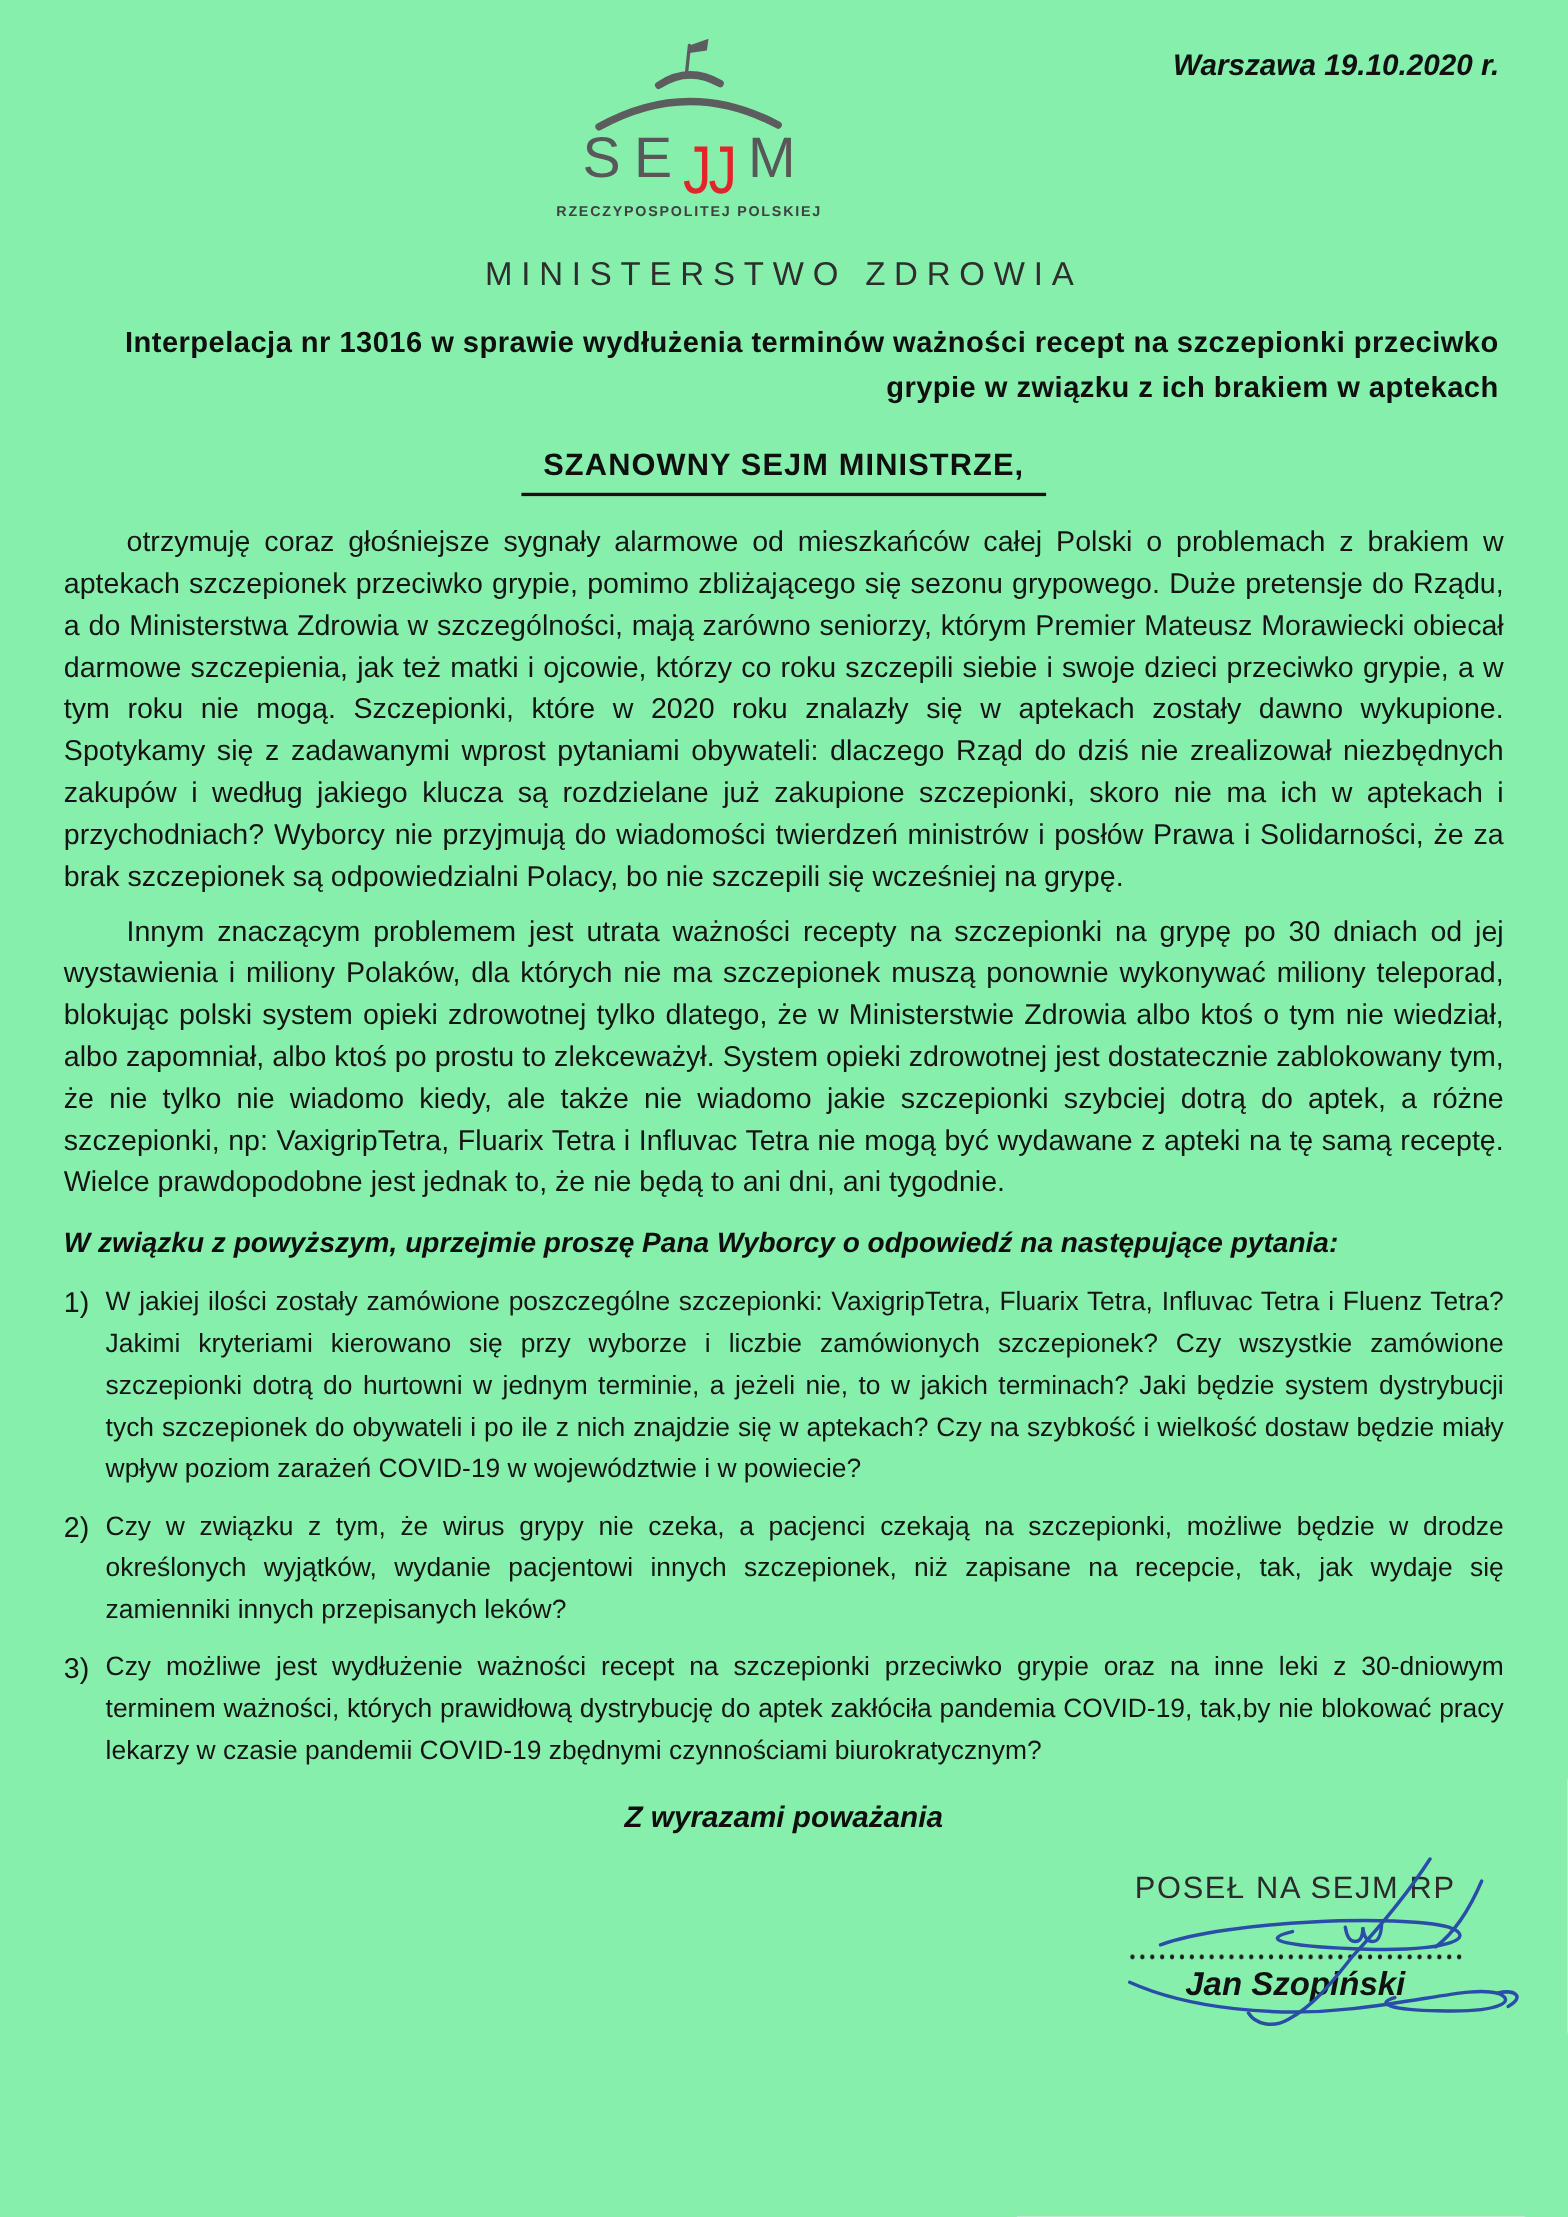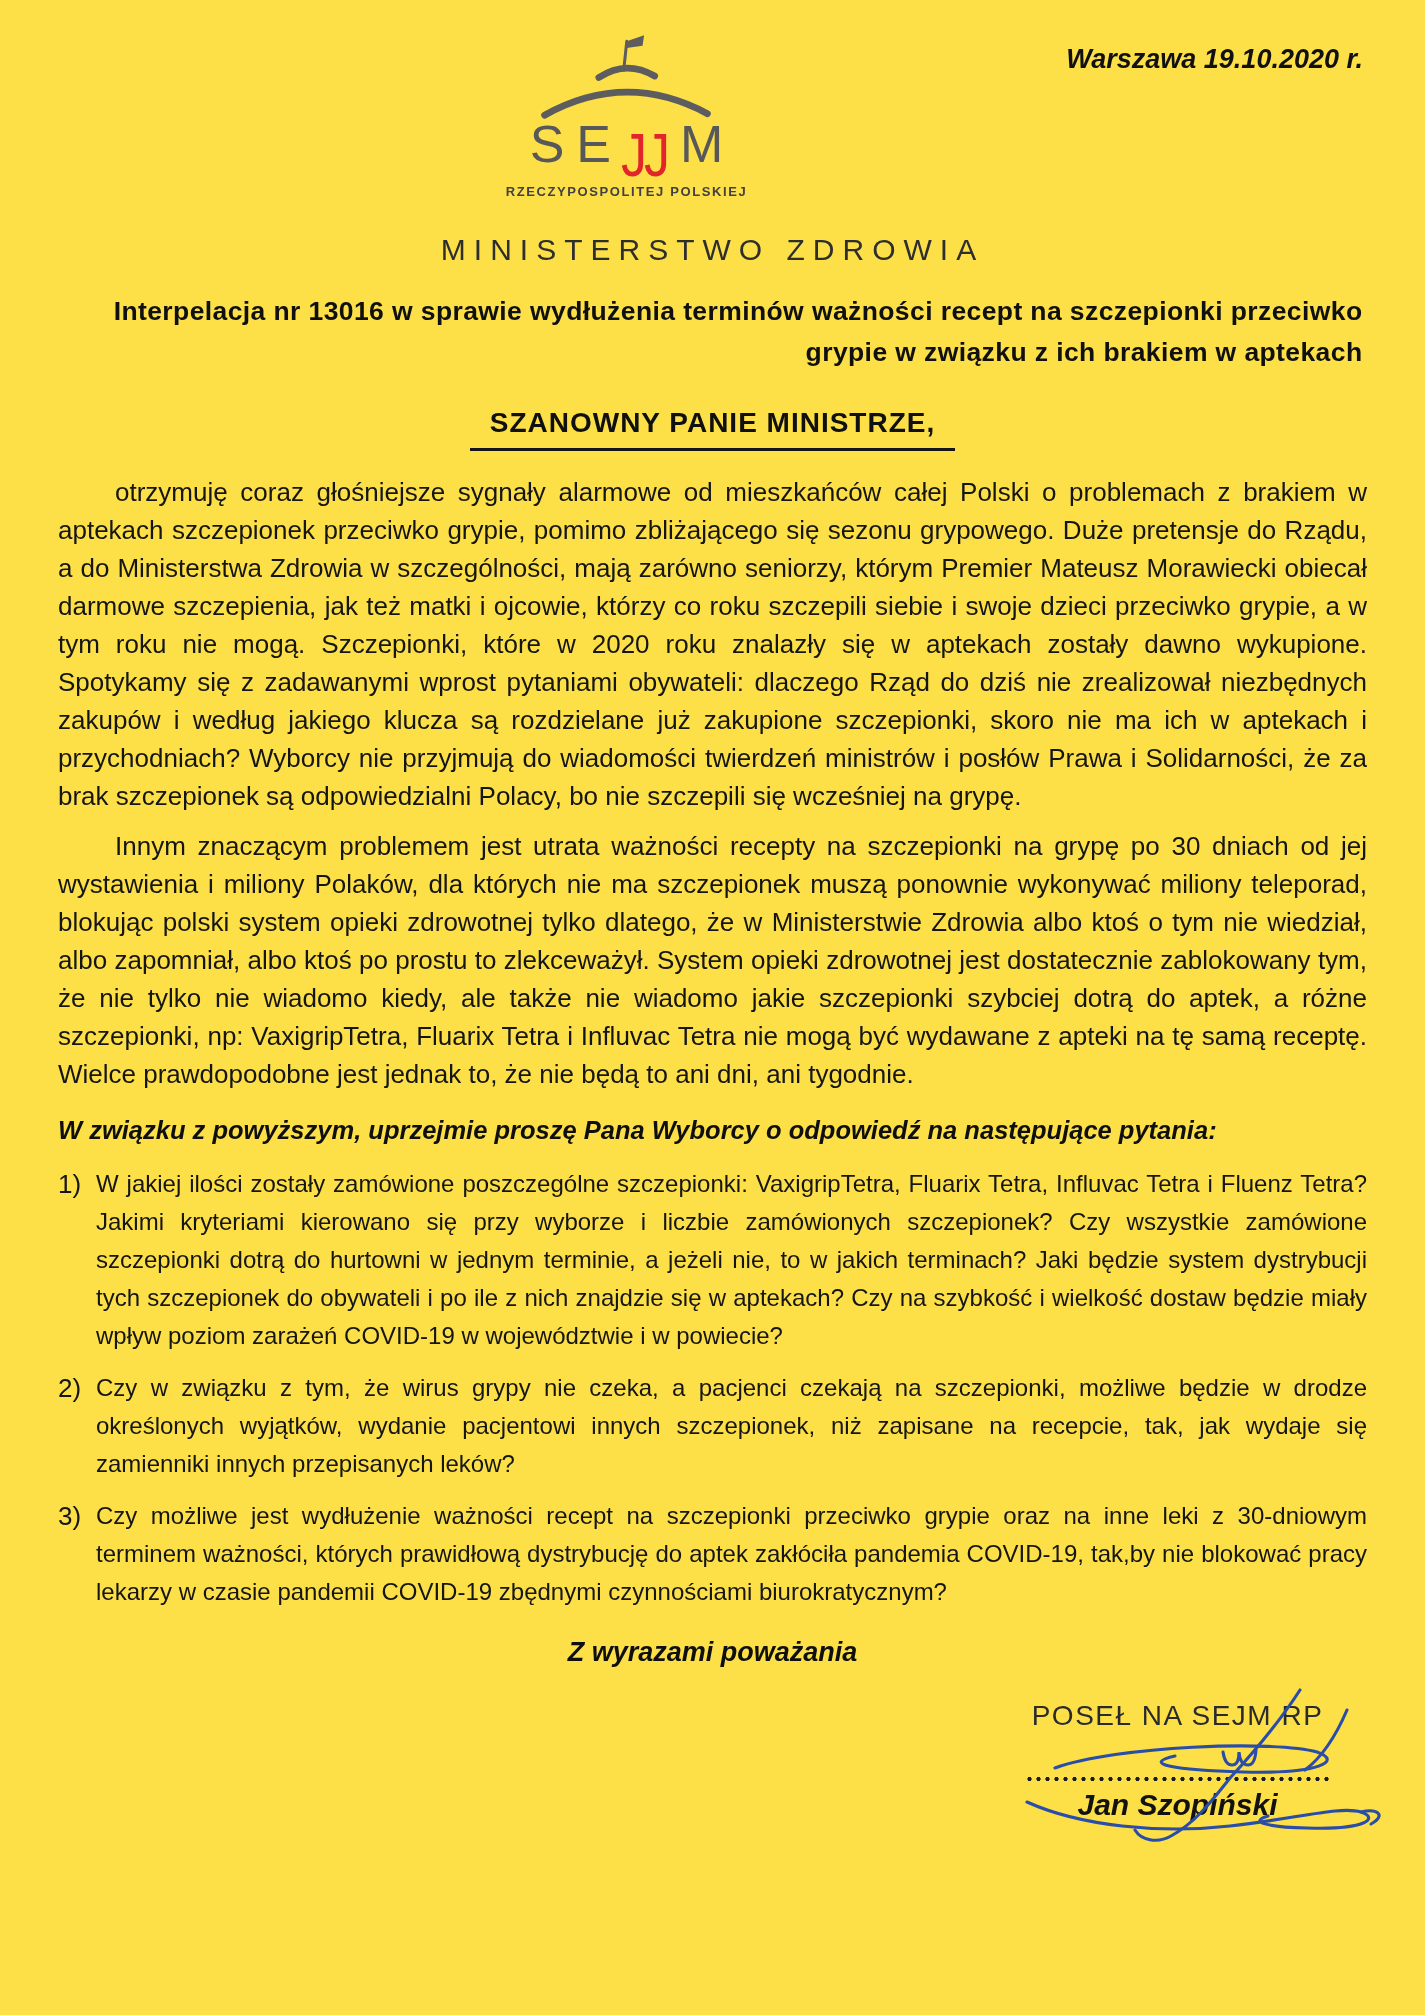--- a/index.html
+++ b/index.html
@@ -1,20 +1,20 @@
 <!DOCTYPE html>
 <html lang="pl"><head>
 <meta charset="utf-8">
 <style>
   html,body{margin:0;padding:0;background:#e8e8e8;}
   .page{
     position:relative;
     width:1425px;height:2015px;
     margin:0 auto;
-    background:#fde047;
+    background:#86efac;
     font-family:"Liberation Sans",sans-serif;
     color:#161616;
     overflow:hidden;
     box-sizing:border-box;
     padding:0 58px;
   }
   
   .date{
     position:absolute;top:44px;right:62px;
     font-size:27px;font-weight:bold;font-style:italic;color:#111;
@@ -136,21 +136,21 @@
     <div class="logo-subtitle">RZECZYPOSPOLITEJ POLSKIEJ</div>
   </div>
 
   <div class="recipient">
     <div class="recipient-org">MINISTERSTWO ZDROWIA</div>
   </div>
 
   <div class="subject">Interpelacja  nr 13016 w sprawie wydłużenia terminów ważności recept na szczepionki przeciwko grypie w związku z ich brakiem w aptekach</div>
 
   <div class="salutation-wrap">
-    <span class="salutation">SZANOWNY PANIE MINISTRZE,</span>
+    <span class="salutation">SZANOWNY SEJM MINISTRZE,</span>
   </div>
 
   <p class="para">otrzymuję coraz głośniejsze sygnały alarmowe od mieszkańców całej Polski o problemach z brakiem w aptekach szczepionek przeciwko grypie, pomimo zbliżającego się sezonu grypowego. Duże pretensje do Rządu, a do Ministerstwa Zdrowia w szczególności, mają zarówno seniorzy, którym Premier Mateusz Morawiecki obiecał darmowe szczepienia, jak też matki i ojcowie, którzy co roku szczepili siebie i swoje dzieci przeciwko grypie, a w tym roku nie mogą. Szczepionki, które w 2020 roku znalazły się w aptekach zostały dawno wykupione. Spotykamy się z zadawanymi wprost pytaniami obywateli: dlaczego Rząd do dziś nie zrealizował niezbędnych zakupów i według jakiego klucza są rozdzielane już zakupione szczepionki, skoro nie ma ich w aptekach i przychodniach? Wyborcy nie przyjmują do wiadomości twierdzeń ministrów i posłów Prawa i Solidarności, że za brak szczepionek są odpowiedzialni Polacy, bo nie szczepili się wcześniej na grypę.</p>
   <p class="para">Innym znaczącym problemem jest utrata ważności recepty na szczepionki na grypę po 30 dniach od jej wystawienia i miliony Polaków, dla których nie ma szczepionek muszą ponownie wykonywać miliony teleporad, blokując polski system opieki zdrowotnej tylko dlatego, że w Ministerstwie Zdrowia albo ktoś o tym nie wiedział, albo zapomniał, albo ktoś po prostu to zlekceważył. System opieki zdrowotnej jest dostatecznie zablokowany tym, że nie tylko nie wiadomo kiedy, ale także nie wiadomo jakie szczepionki szybciej dotrą do aptek, a różne szczepionki, np: VaxigripTetra, Fluarix Tetra i Influvac Tetra nie mogą być wydawane z apteki na tę samą receptę. Wielce prawdopodobne jest jednak to, że nie będą to ani dni, ani tygodnie.</p>
 
   <div class="lead-in">W związku z powyższym, uprzejmie proszę Pana Wyborcy o odpowiedź na następujące pytania:</div>
 
   <div class="questions">
     <div class="question">
       <span class="q-num">1)</span>

